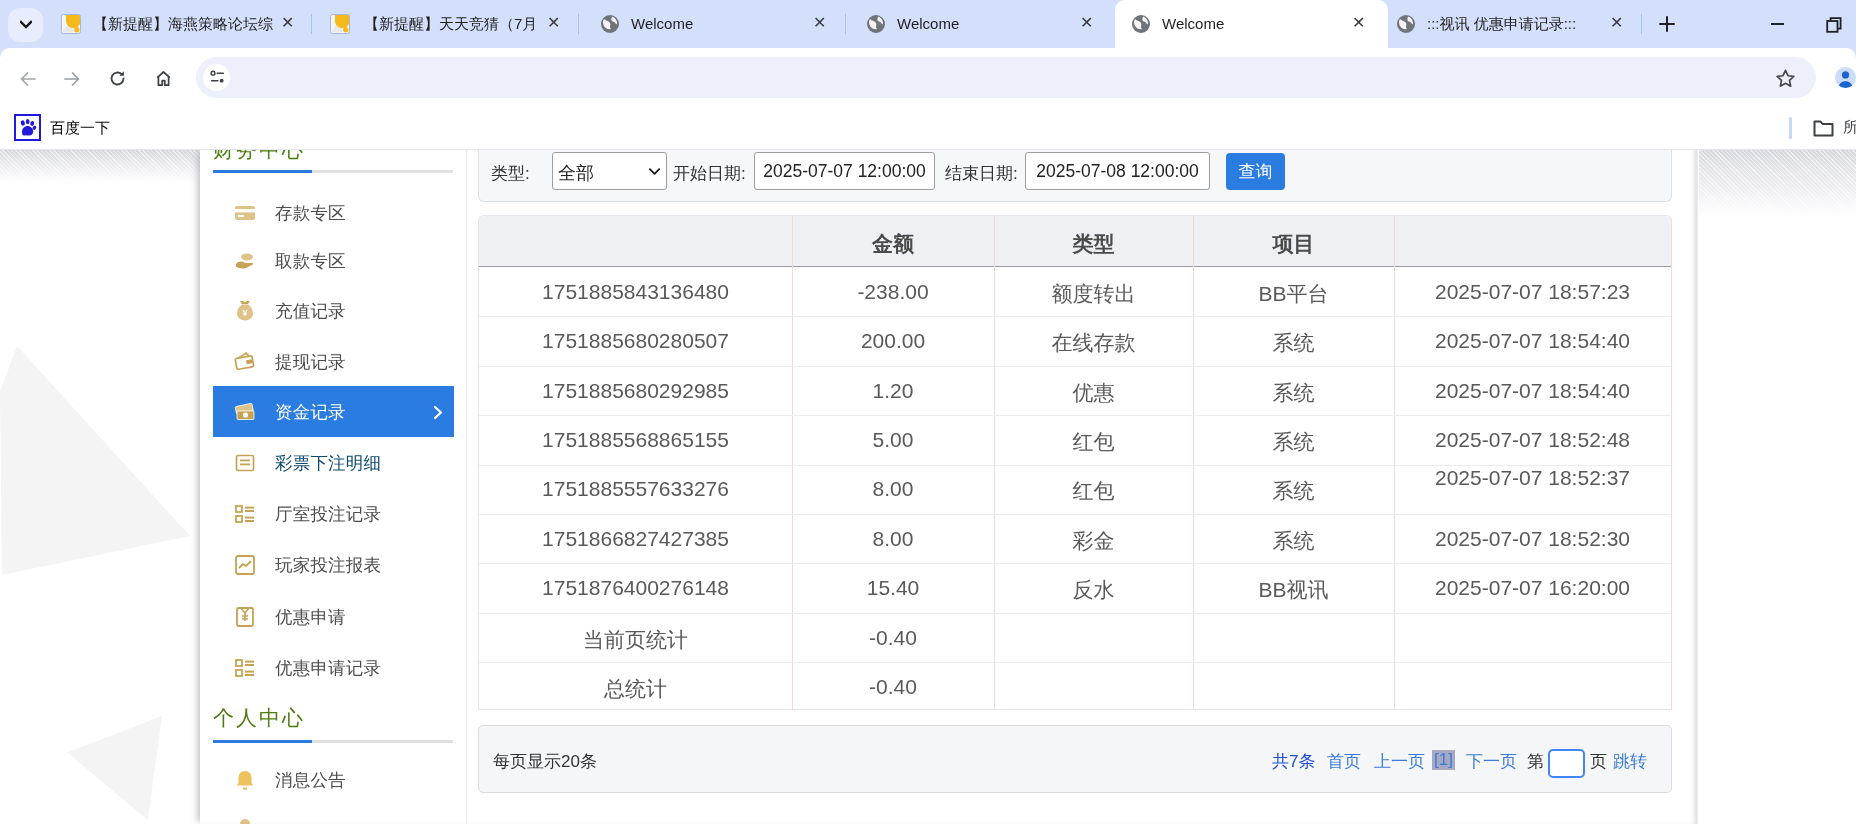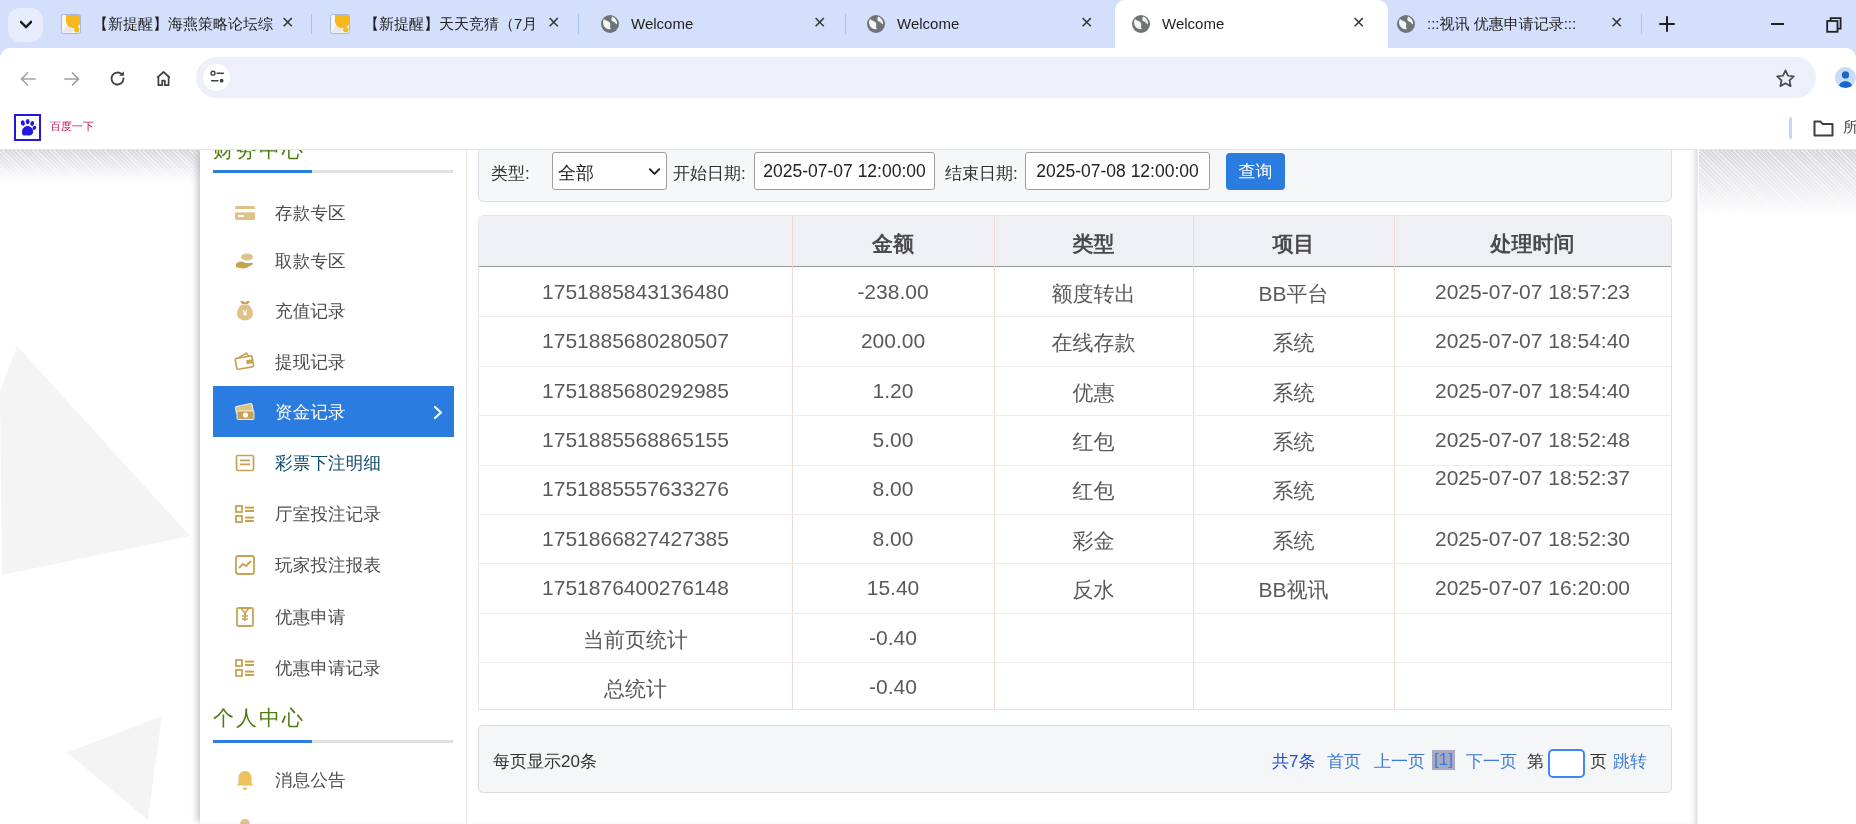--- a/index.html
+++ b/index.html
@@ -15,21 +15,21 @@
 .tclose{top:13px;font-size:16px;color:#3a3a3a;}
 .tsep{width:1px;height:20px;top:14px;background:#a6c2f2;}
 #chevbtn{left:8px;top:8px;width:35px;height:34px;border-radius:12px;background:#e7edfc;}
 #activetab{left:1115px;top:0;width:273px;height:48px;background:#fff;border-radius:10px 10px 0 0;}
 #winmin{left:1771px;top:23px;width:13px;height:2.4px;background:#202124;}
 #urlpill{left:196px;top:57px;width:1620px;height:41px;border-radius:21px;background:#edf0fa;}
 #sitecirc{left:203px;top:64px;width:27px;height:27px;border-radius:50%;background:#fff;}
 #urltext{left:248px;top:66px;font-size:19px;color:#1c1d1f;letter-spacing:0px;}
 #avatar{left:1835px;top:67px;width:21px;height:21px;border-radius:50%;background:#cadcf8;overflow:hidden;}
 #bdico{left:14px;top:114px;width:27px;height:27px;border:2px solid #2319dc;background:#fff;}
-#bdtext{left:50px;top:119px;font-size:11px;color:#be185d;}
+#bdtext{left:50px;top:119px;font-size:15px;color:#000000;}
 #bksep{left:1789px;top:117px;width:3px;height:22px;background:#c5d8f6;border-radius:2px;}
 #allbm{left:1843px;top:118px;font-size:15px;color:#3c4043;}
 
 
 #page{left:0;top:150px;width:1856px;height:674px;background:#fff;overflow:hidden;}
 .texband{top:0;background:repeating-linear-gradient(45deg,rgba(255,255,255,.5) 0 1px,rgba(0,0,0,0) 1px 3px),linear-gradient(#d6d7dc 0%,#e3e4e8 25%,#f0f0f3 60%,#fff 100%);}
 #wrap{left:200px;top:0;width:1498px;height:674px;background:#fff;border-right:1px solid #ededee;box-shadow:-5px 0 6px -2px rgba(130,135,145,.45), inset -5px 0 5px -3px rgba(140,145,155,.35);}
 .tri{background:#f4f4f5;}
 #sbline{left:466px;top:0;width:1px;height:674px;background:#ebebeb;}
 #sidebar{left:200px;top:0;width:266px;height:674px;overflow:hidden;}
@@ -291,21 +291,20 @@
     <div class="abs finput" style="left:754px;width:181px;">2025-07-07 12:00:00</div>
     <div class="abs flabel" style="left:945px;">结束日期:</div>
     <div class="abs finput" style="left:1025px;width:185px;">2025-07-08 12:00:00</div>
     <div id="btnquery" class="abs">查询</div>
 
     <div id="tablebox" class="abs">
       <div id="thead" class="abs"></div>
       <div class="abs th" style="left:313px;width:202px;">金额</div>
       <div class="abs th" style="left:515px;width:199px;">类型</div>
       <div class="abs th" style="left:714px;width:201px;">项目</div>
-      <div class="abs th" style="left:915px;width:277px;">处理时间</div>
       <div class="abs colline" style="left:313px;"></div>
       <div class="abs colline" style="left:515px;"></div>
       <div class="abs colline" style="left:714px;"></div>
       <div class="abs colline" style="left:915px;"></div>
       <div id="rows">
           <div class="abs td" style="left:0px;top:63.7px;width:313px">1751885843136480</div>
           <div class="abs td" style="left:313px;top:63.7px;width:202px">-238.00</div>
           <div class="abs td" style="left:515px;top:63.7px;width:199px">额度转出</div>
           <div class="abs td" style="left:714px;top:63.7px;width:201px">BB平台</div>
           <div class="abs td" style="left:915px;top:63.7px;width:277px">2025-07-07 18:57:23</div>

